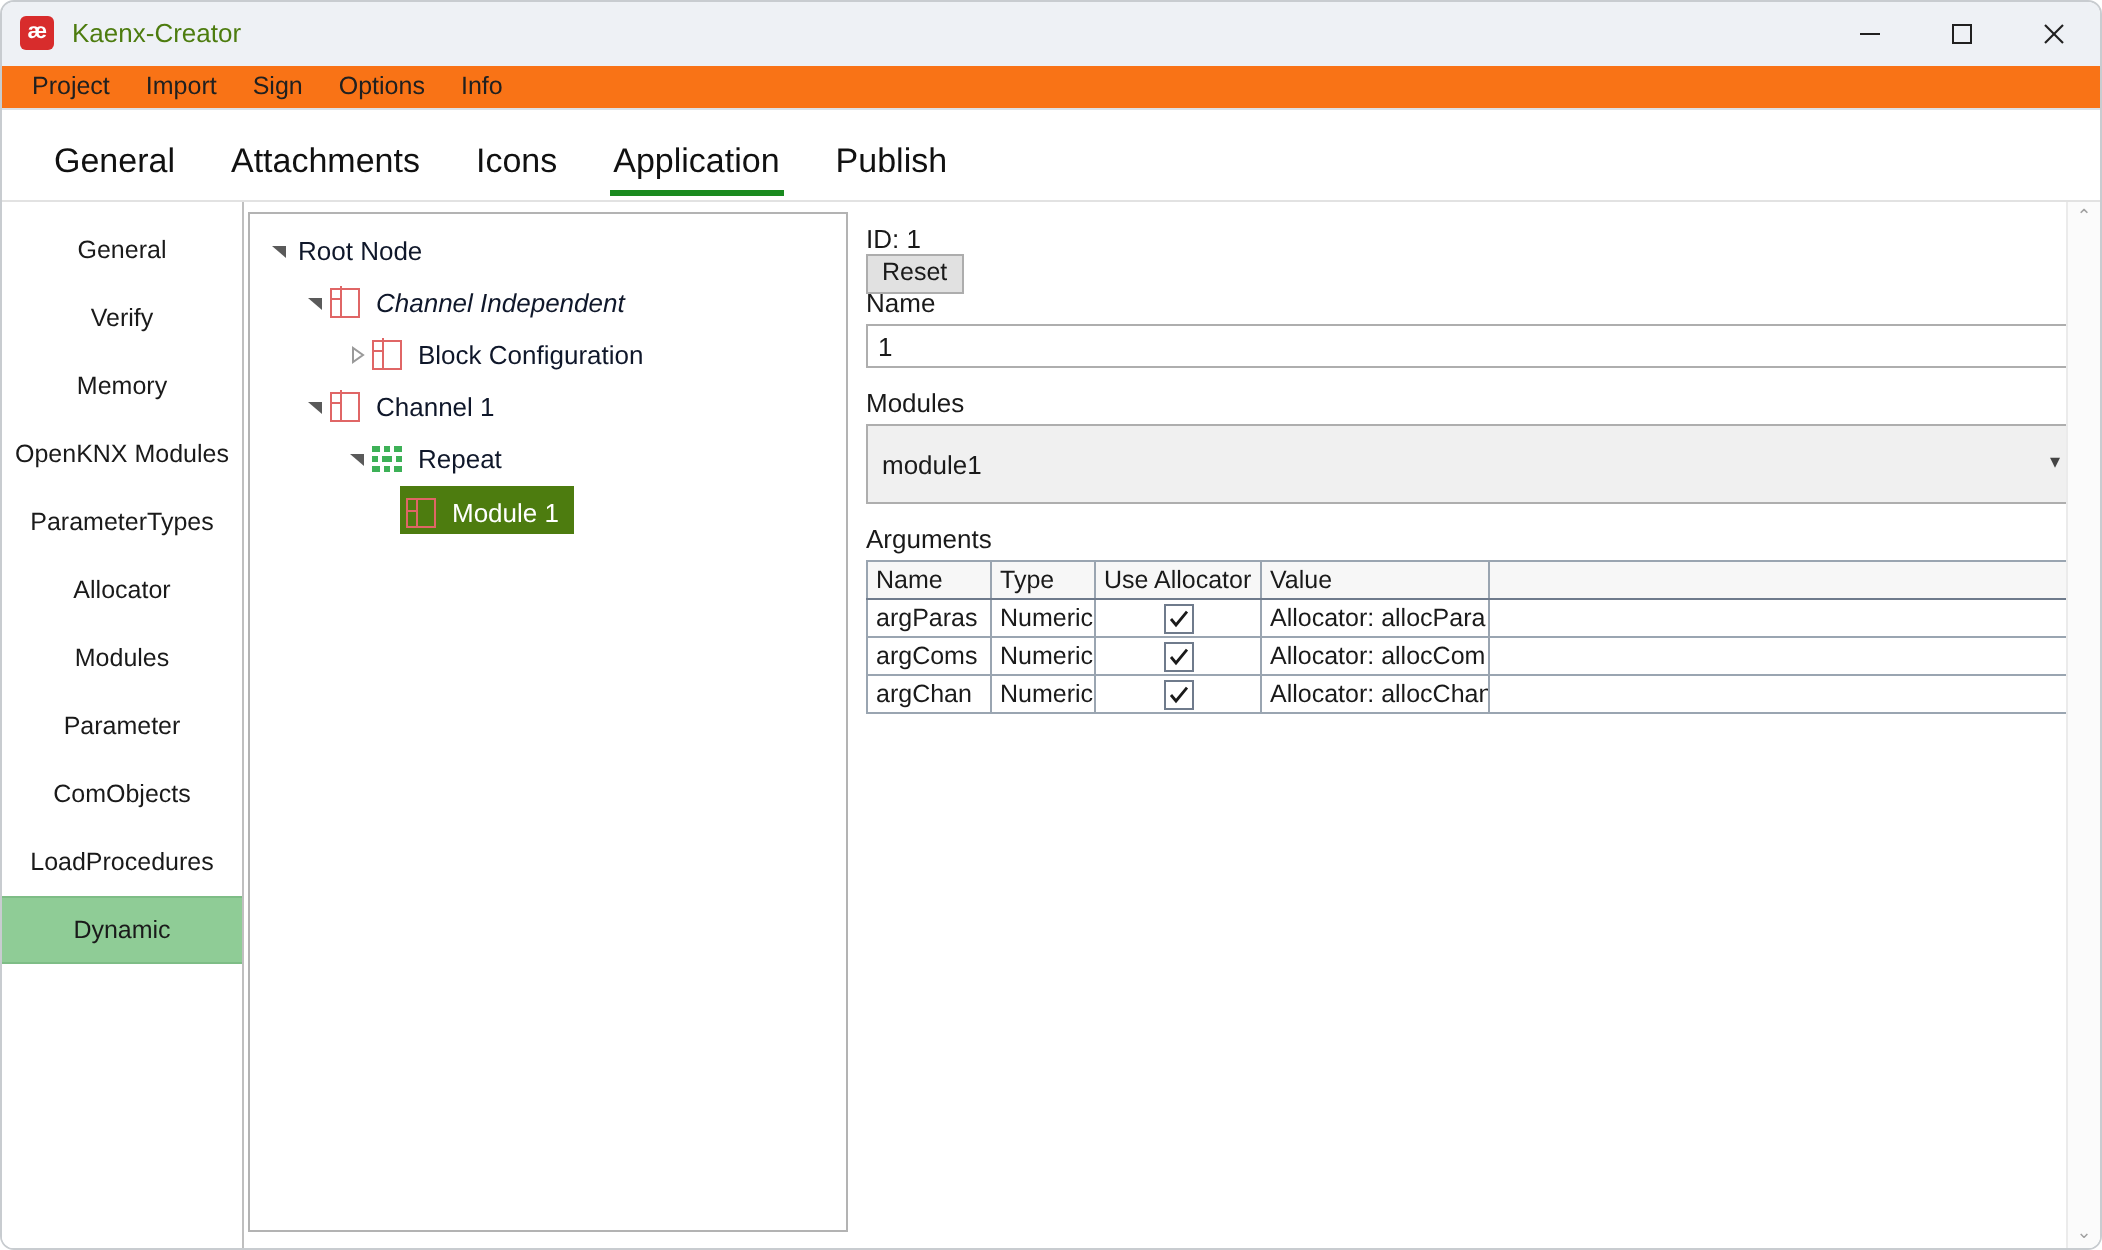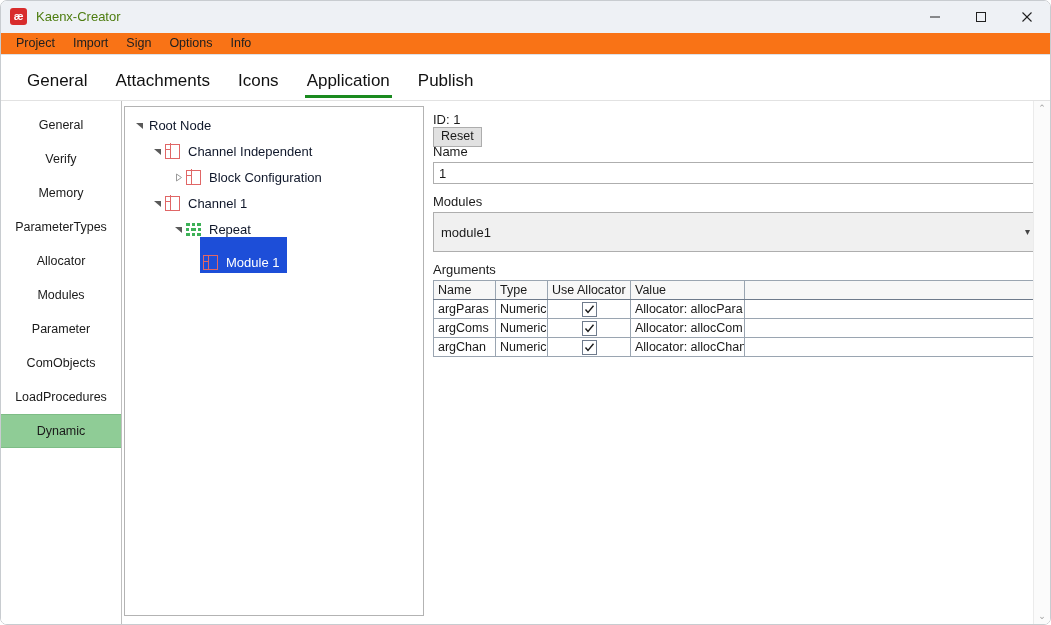--- a/index.html
+++ b/index.html
@@ -176,23 +176,23 @@
     display: flex;
     align-items: center;
     justify-content: center;
   }
   .tlabel {
     font-size: 13px;
     color: #0f172a;
     padding-left: 2px;
   }
   .tsel {
-    background: #1d4ed8;
+    background: #4d7c0f;
     border-radius: 0;
-    padding: 18px 8px 3px 3px;
+    padding: 6px 8px 3px 3px;
     display: flex;
     align-items: flex-end;
   }
   .tsel .tlabel { color: #ffffff; }
 
   .ico-chan {
     width: 15px;
     height: 15px;
     flex: 0 0 15px;
     margin-right: 6px;
@@ -416,41 +416,42 @@
       
     </div>
   </div>
 
   <div class="bodyarea">
 
     <div class="sidebar">
       <div class="side-item">General</div>
       <div class="side-item">Verify</div>
       <div class="side-item">Memory</div>
+      <div class="side-item">OpenKNX Modules</div>
       <div class="side-item">ParameterTypes</div>
       <div class="side-item">Allocator</div>
       <div class="side-item">Modules</div>
       <div class="side-item">Parameter</div>
       <div class="side-item">ComObjects</div>
       <div class="side-item">LoadProcedures</div>
       <div class="side-item selected">Dynamic</div>
     </div>
 
     <div class="treepanel">
 
       <div class="tnode" style="padding-left:6px;">
         <span class="twist">
           <svg width="9" height="9" viewBox="0 0 9 9">
               <path d="M1 2 L8 2 L8 8 Z" fill="#5a5a5a"></path>
             </svg>
         </span>
         <span class="tlabel">Root Node</span>
       </div>
 
-      <div class="tnode" style="padding-left:24px;">
+      <div class="tnode" style="padding-left:24px;font-style:italic;">
         <span class="twist">
           <svg width="9" height="9" viewBox="0 0 9 9">
               <path d="M1 2 L8 2 L8 8 Z" fill="#5a5a5a"></path>
             </svg>
         </span>
         <span class="ico-chan"></span>
         <span class="tlabel">Channel Independent</span>
       </div>
 
       <div class="tnode" style="padding-left:45px;">

